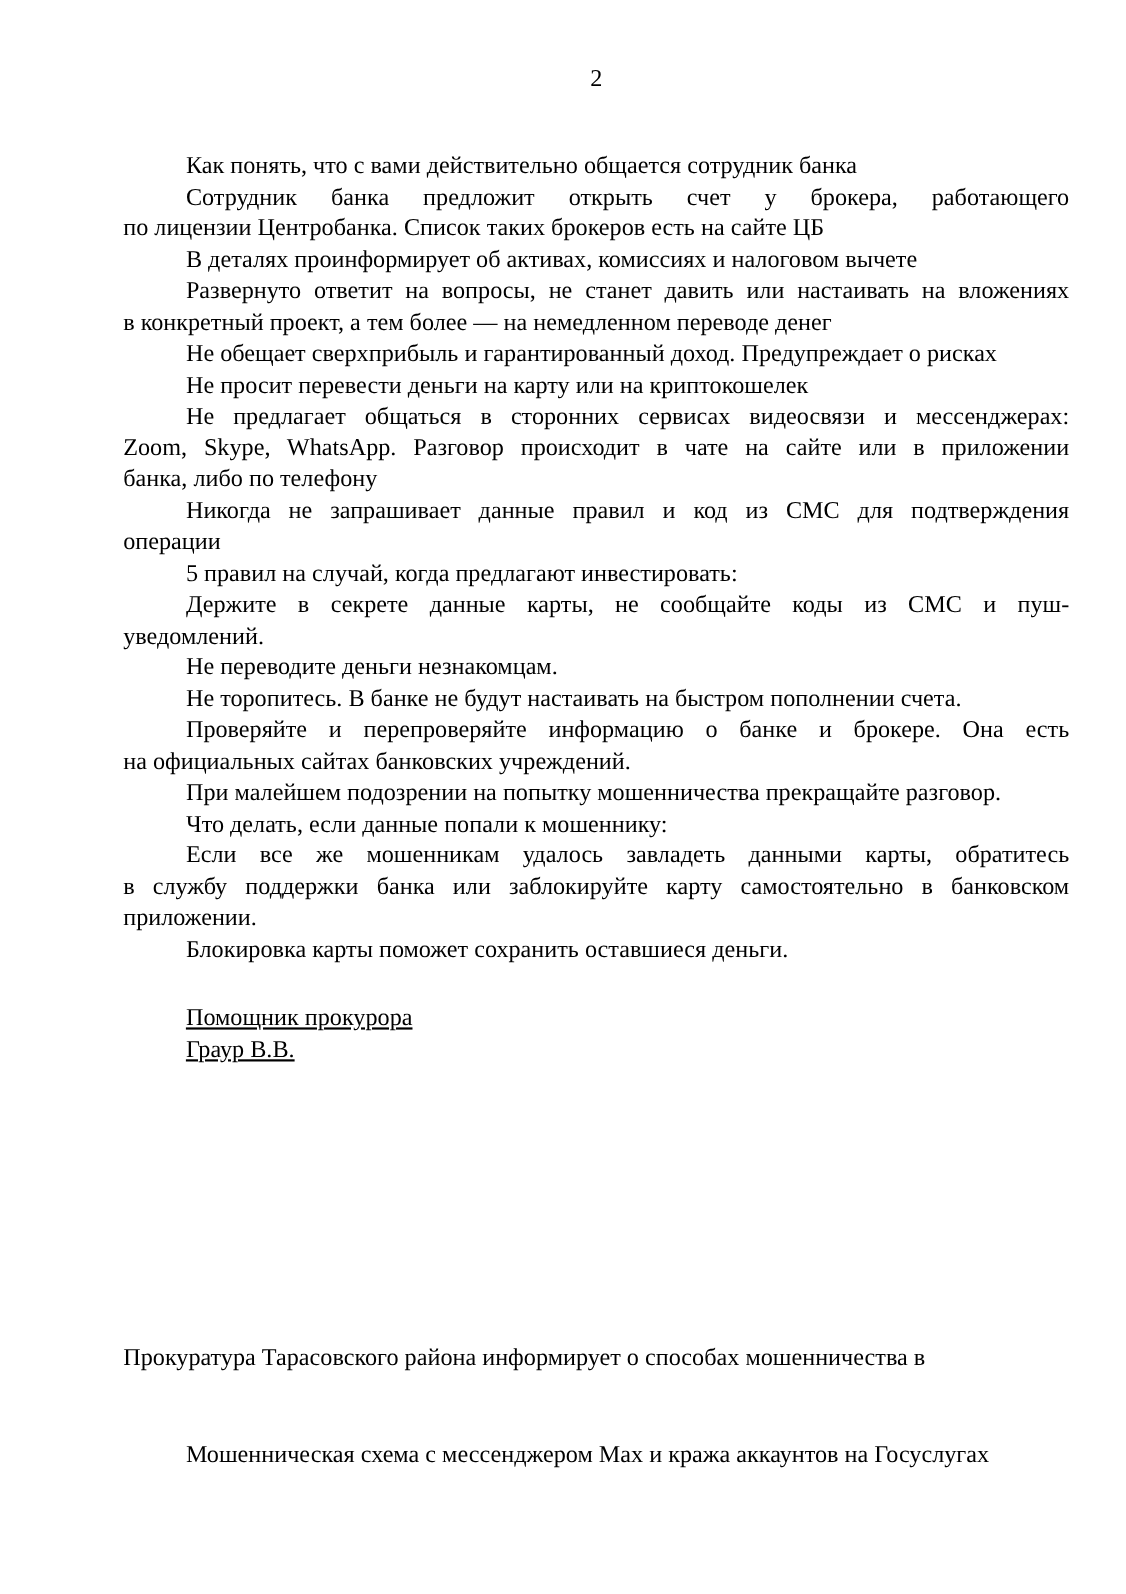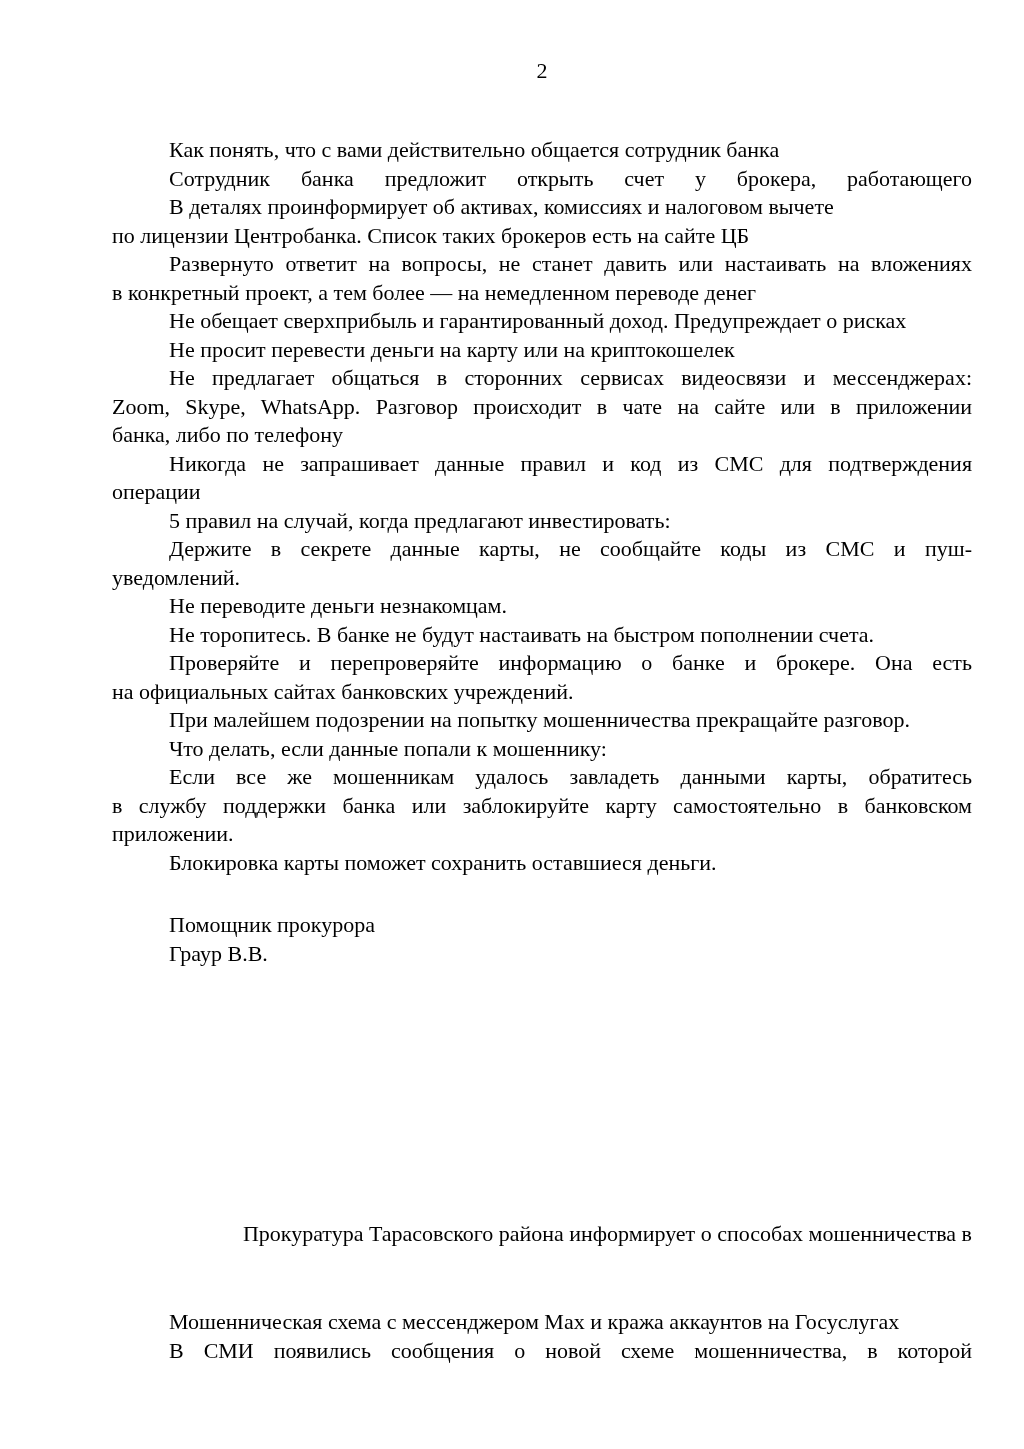--- a/index.html
+++ b/index.html
@@ -21,44 +21,44 @@
   .column {
     position: absolute;
     left: 112px;
     width: 860px;
   }
   .page-number {
     top: 57px;
     text-align: center;
   }
   .body-text   { top: 136px; }
-  .signature   { top: 911px; }
-  .bottom-head { top: 1220px; text-align: right; }
+  .signature   { top: 911px; text-decoration: underline; }
+  .bottom-head { top: 1220px; text-align: left; }
   .bottom-body { top: 1308px; }
 
   .line { min-height: 28.5px; }
   .indent { text-indent: 57px; }
   .fill {
     text-align: justify;
     text-align-last: justify;
   }
   .bold { font-weight: normal; }
 </style>
 </head>
 <body>
 
 <div class="page">
 
   <div class="column page-number">2</div>
 
   <div class="column body-text">
     <div class="line indent">Как понять, что с вами действительно общается сотрудник банка</div>
     <div class="line indent fill">Сотрудник банка предложит открыть счет у брокера, работающего</div>
+    <div class="line">по лицензии Центробанка. Список таких брокеров есть на сайте ЦБ</div>
     <div class="line indent">В деталях проинформирует об активах, комиссиях и налоговом вычете</div>
-    <div class="line">по лицензии Центробанка. Список таких брокеров есть на сайте ЦБ</div>
     <div class="line indent fill">Развернуто ответит на вопросы, не станет давить или настаивать на вложениях</div>
     <div class="line">в конкретный проект, а тем более — на немедленном переводе денег</div>
     <div class="line indent">Не обещает сверхприбыль и гарантированный доход. Предупреждает о рисках</div>
     <div class="line indent">Не просит перевести деньги на карту или на криптокошелек</div>
     <div class="line indent fill">Не предлагает общаться в сторонних сервисах видеосвязи и мессенджерах:</div>
     <div class="line fill">Zoom, Skype, WhatsApp. Разговор происходит в чате на сайте или в приложении</div>
     <div class="line">банка, либо по телефону</div>
     <div class="line indent fill">Никогда не запрашивает данные правил и код из СМС для подтверждения</div>
     <div class="line">операции</div>
     <div class="line indent bold">5 правил на случай, когда предлагают инвестировать:</div>
@@ -80,16 +80,15 @@
     <div class="line indent">Помощник прокурора</div>
     <div class="line indent">Граур В.В.</div>
   </div>
 
   <div class="column bottom-head">
     <div class="line">Прокуратура Тарасовского района информирует о способах мошенничества в</div>
   </div>
 
   <div class="column bottom-body">
     <div class="line indent">Мошенническая схема с мессенджером Max и кража аккаунтов на Госуслугах</div>
-    <div class="line indent fill">В СМИ появились сообщения о новой схеме мошенничества, в которой</div>
   </div>
 
 </div>
 
 </body></html>

